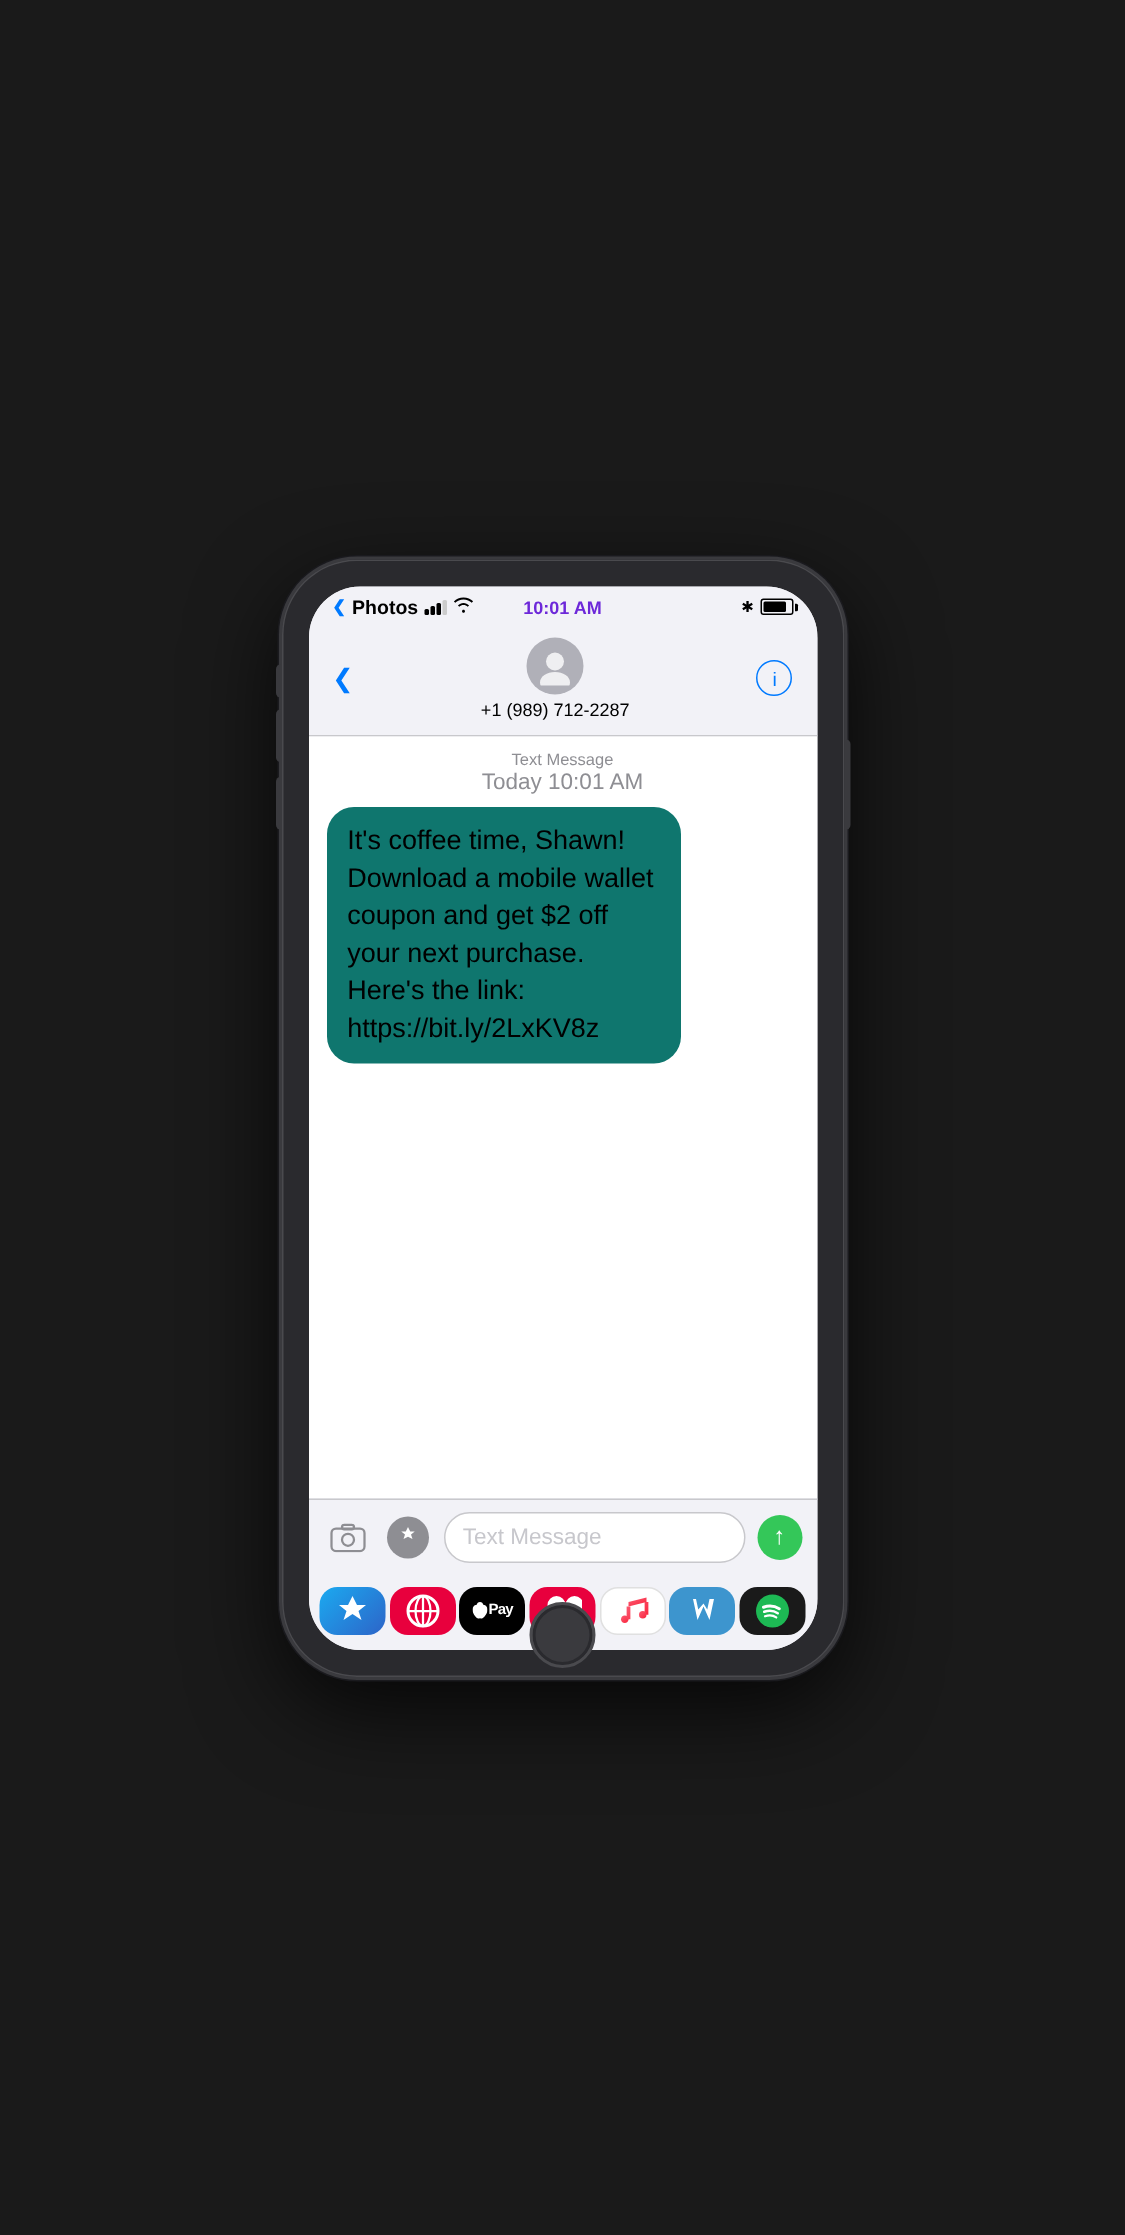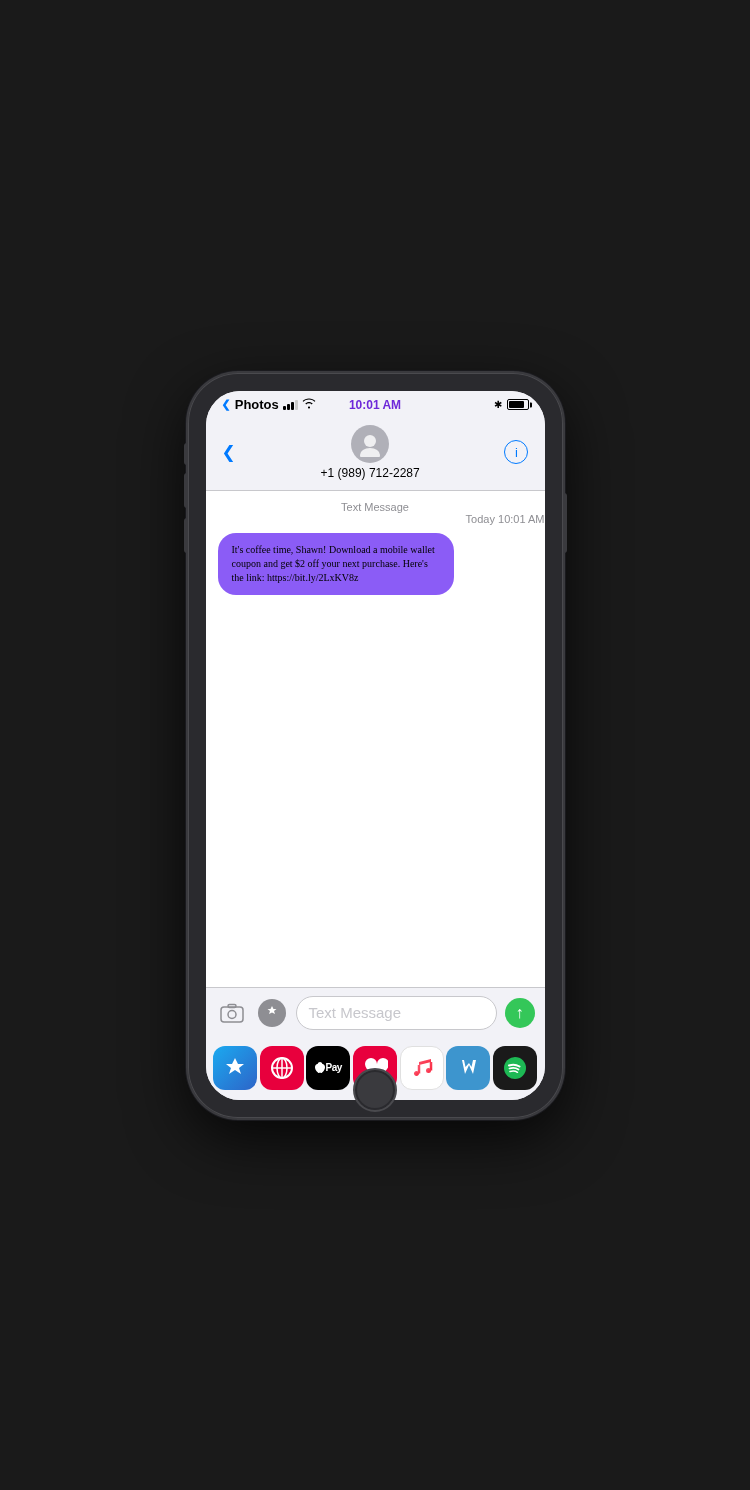--- a/index.html
+++ b/index.html
@@ -248,38 +248,36 @@
       margin-bottom: 8px;
     }
 
     .message-meta-type {
       color: #8e8e93;
       font-size: 11px;
     }
 
     .message-meta-time {
       color: #8e8e93;
-      font-size: 11px;
-      text-align: right;
+      font-size: 15px;
     }
 
     .message-bubble-row {
       display: flex;
       padding: 0 12px;
     }
 
     .message-bubble {
-      background: #8b5cf6;
+      background: #0f766e;
       border-radius: 18px;
       padding: 10px 14px;
       max-width: 75%;
-      font-size: 10px;
+      font-size: 18px;
       line-height: 1.4;
       color: #000;
-      font-family: Liberation Serif, serif;
     }
 
     
     .input-area {
       background: #f2f2f7;
       border-top: 0.5px solid #c8c8cc;
       padding: 8px 10px;
       display: flex;
       align-items: center;
       gap: 8px;
@@ -358,21 +356,21 @@
       background: #f2f2f7;
       padding: 8px 6px 10px;
       display: flex;
       align-items: center;
       justify-content: space-around;
       flex-shrink: 0;
     }
 
     .dock-icon {
       width: 44px;
-      height: 44px;
+      height: 32px;
       border-radius: 12px;
       display: flex;
       align-items: center;
       justify-content: center;
       cursor: pointer;
       font-size: 20px;
       position: relative;
       overflow: hidden;
     }
 

